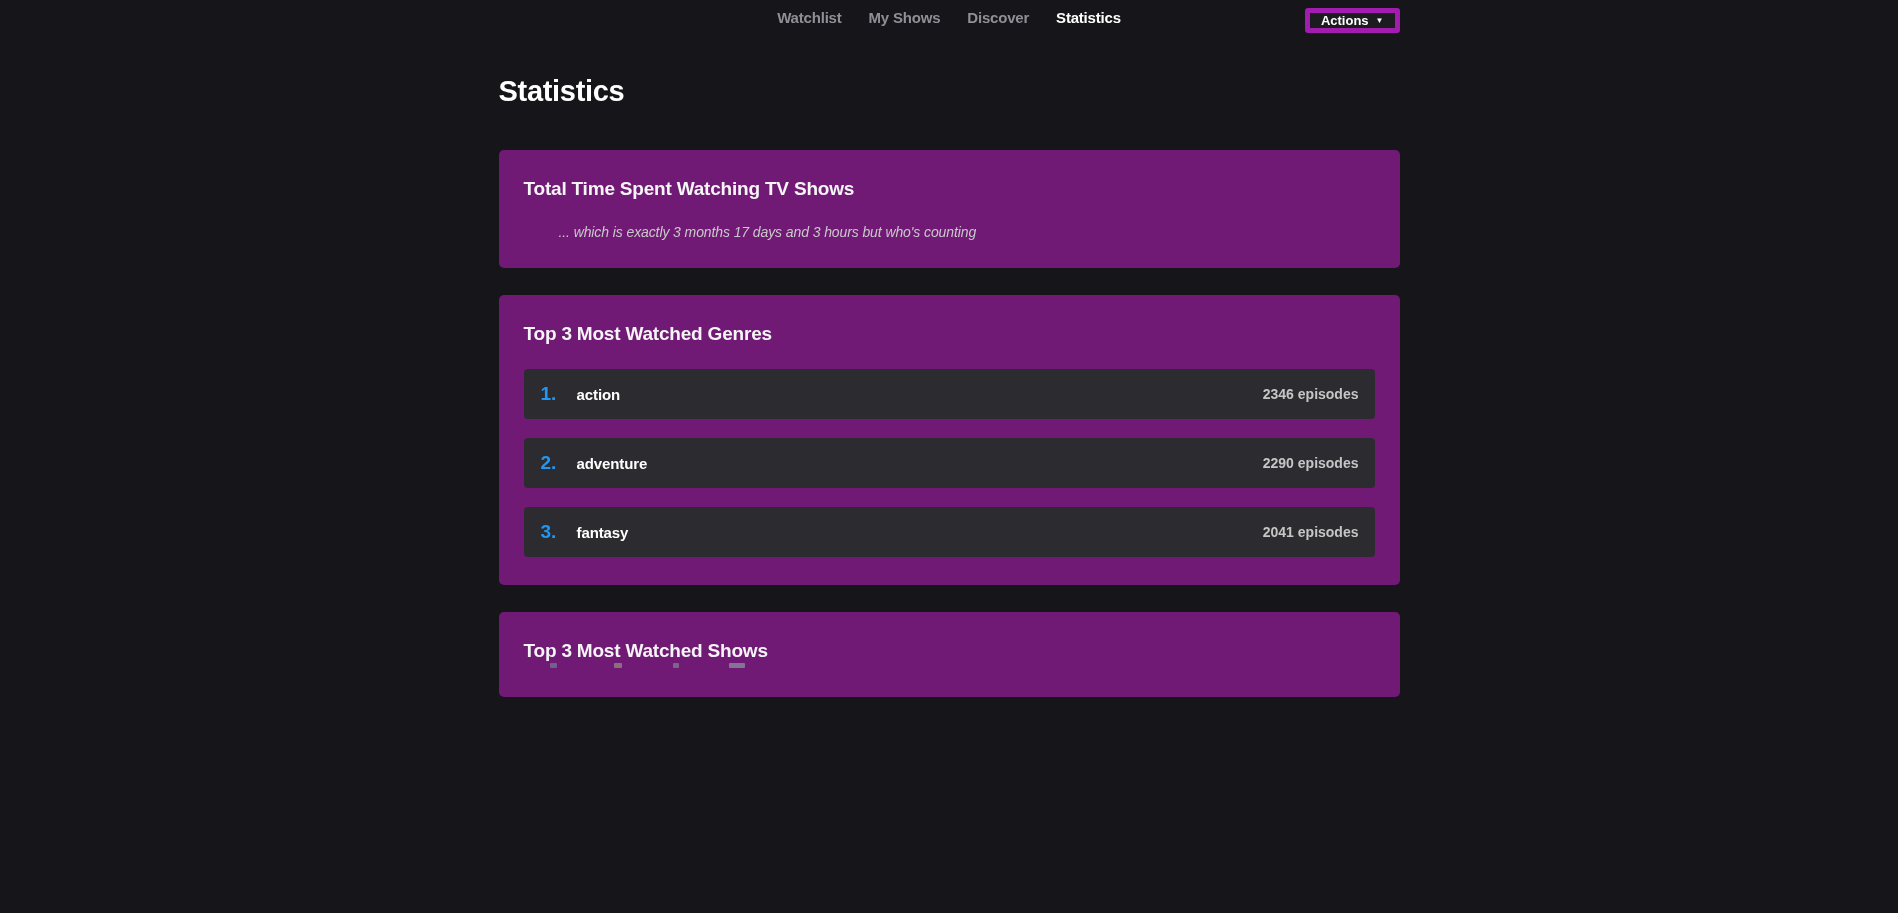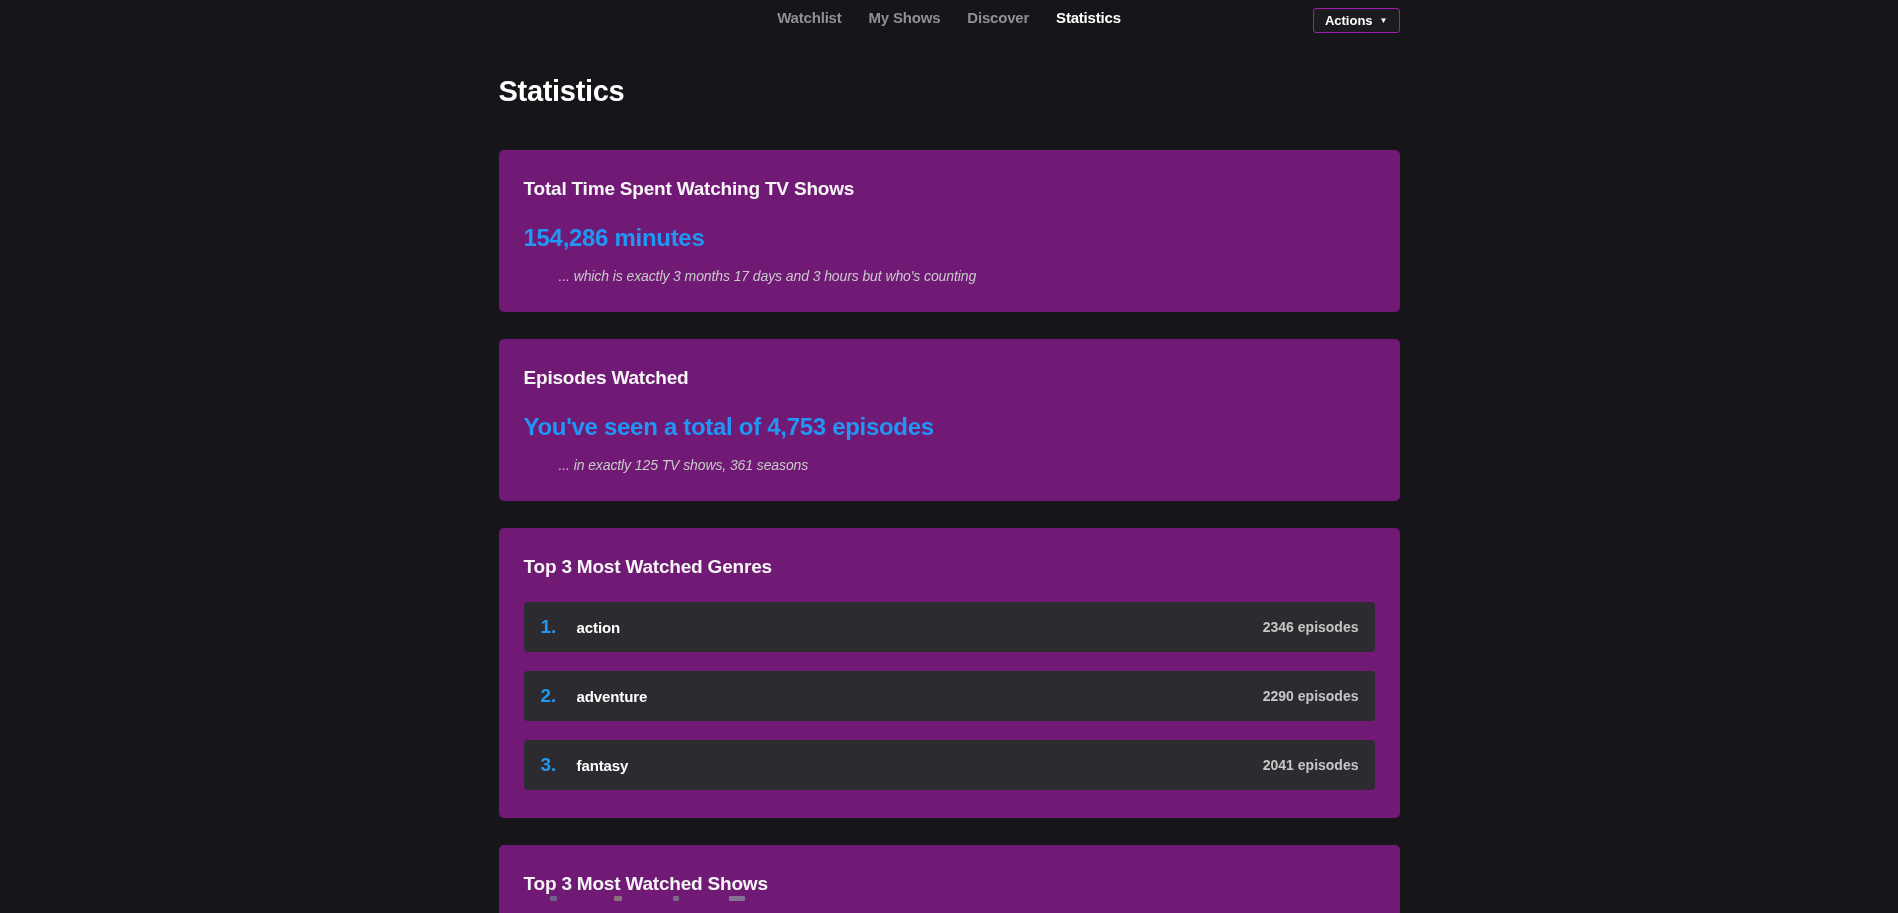--- a/index.html
+++ b/index.html
@@ -44,21 +44,21 @@
   .actions-btn {
     position: absolute;
     right: 0;
     top: -1px;
     height: 25px;
     padding: 0 11px;
     display: flex;
     align-items: center;
     gap: 7px;
     background: #1c1c20;
-    border: 1px solid #a21caf;
+    border: 5px solid #a21caf;
     border-radius: 3px;
     color: #ffffff;
     font-family: "Liberation Sans", "DejaVu Sans", sans-serif;
     font-size: 13px;
     font-weight: 700;
     cursor: pointer;
   }
   .actions-btn .caret {
     font-size: 8px;
     line-height: 1;
@@ -175,29 +175,23 @@
       </button>
     </div>
   </header>
 
   <main class="container">
 
     <h1 class="page-title">Statistics</h1>
 
     <section class="card">
       <h2>Total Time Spent Watching TV Shows</h2>
-      <div class="stat-value">154,286 minutes</div>
       <div class="stat-note">... which is exactly 3 months 17 days and 3 hours but who's counting</div>
     </section>
 
-    <section class="card">
-      <h2>Episodes Watched</h2>
-      <div class="stat-value">You've seen a total of 4,753 episodes</div>
-      <div class="stat-note">... in exactly 125 TV shows, 361 seasons</div>
-    </section>
 
     <section class="card">
       <h2>Top 3 Most Watched Genres</h2>
 
       <div class="rank-row">
         <span class="rank-num">1.</span>
         <span class="rank-label">action</span>
         <span class="rank-count">2346 episodes</span>
       </div>
 

